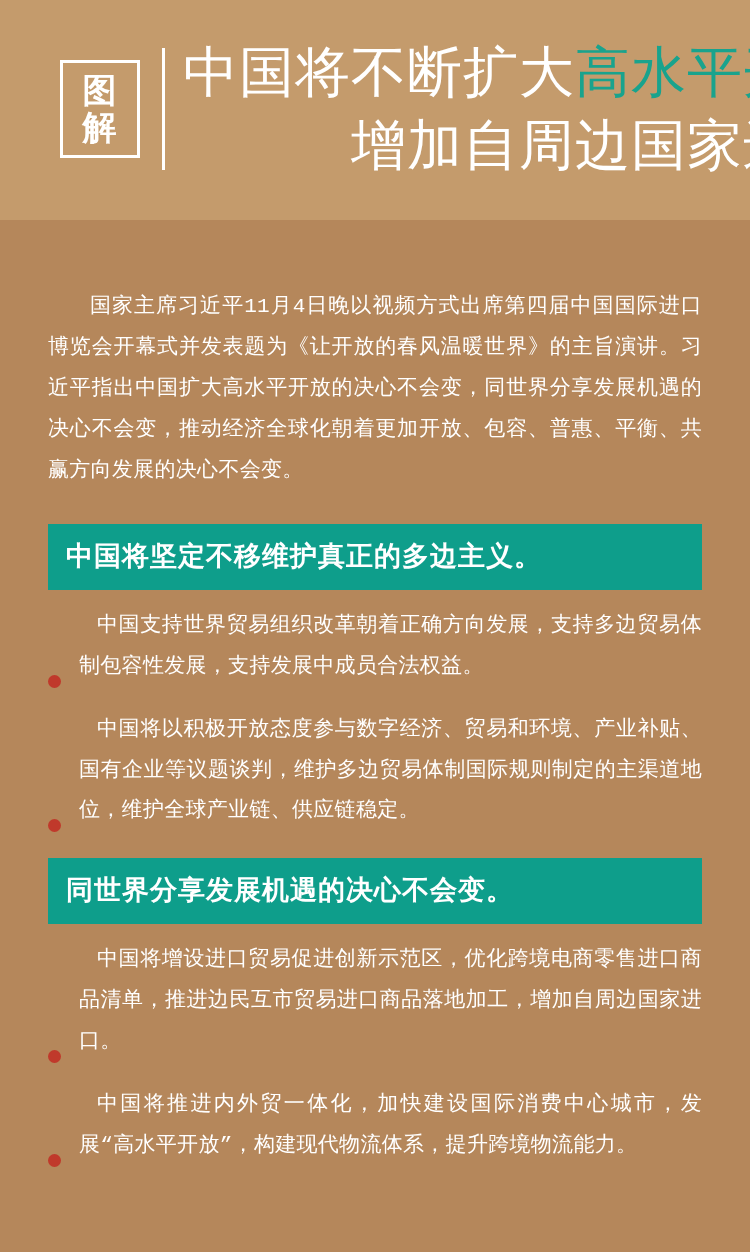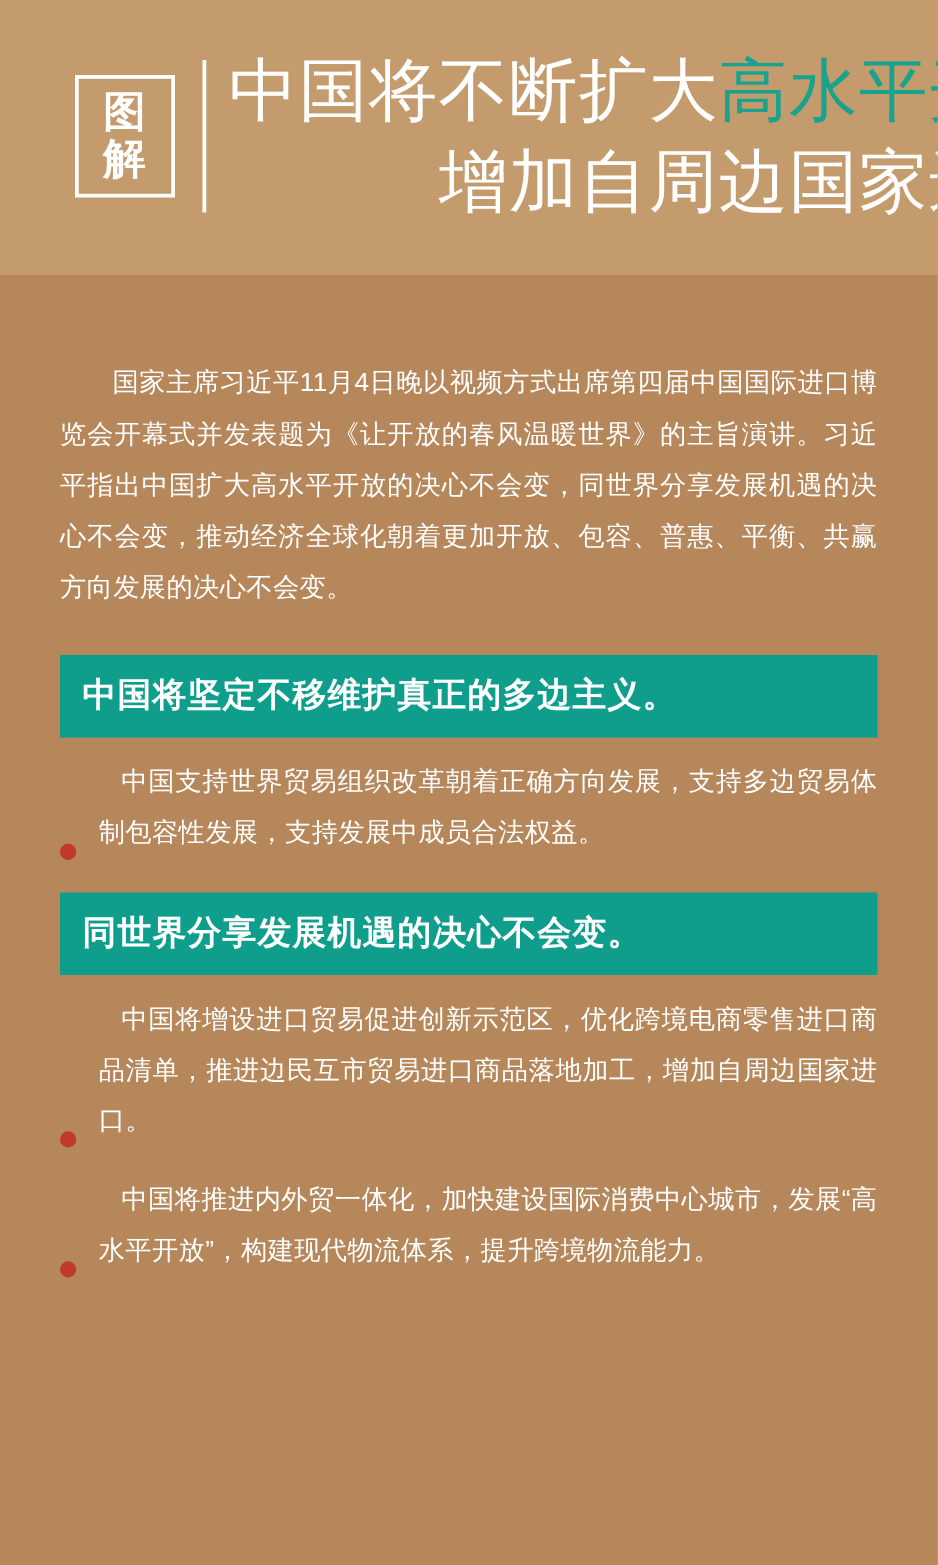--- a/index.html
+++ b/index.html
@@ -74,20 +74,21 @@
     text-align: left;
   }
   .hl {
     color: #19a38d;
   }
 
   
   .content {
     padding: 0 48px 0 48px;
     box-sizing: border-box;
+    font-family: Liberation Mono, monospace;
   }
   .lead {
     color: #ffffff;
     font-size: 21px;
     line-height: 1.95;
     text-align: justify;
     text-indent: 42px;
     padding-top: 48px;
     padding-bottom: 6px;
     letter-spacing: 0.3px;
@@ -148,20 +149,24 @@
 
     <p class="lead">国家主席习近平11月4日晚以视频方式出席第四届中国国际进口博览会开幕式并发表题为《让开放的春风温暖世界》的主旨演讲。习近平指出中国扩大高水平开放的决心不会变，同世界分享发展机遇的决心不会变，推动经济全球化朝着更加开放、包容、普惠、平衡、共赢方向发展的决心不会变。</p>
 
     <div class="section-banner">中国将坚定不移维护真正的多边主义。</div>
 
     <div class="bullet-item">
       <span class="bullet-dot"></span>
       <span class="bullet-text">中国支持世界贸易组织改革朝着正确方向发展，支持多边贸易体制包容性发展，支持发展中成员合法权益。</span>
     </div>
 
+    <div class="bullet-item">
+      <span class="bullet-dot"></span>
+      <span class="bullet-text">中国将以积极开放态度参与数字经济、贸易和环境、产业补贴、国有企业等议题谈判，维护多边贸易体制国际规则制定的主渠道地位，维护全球产业链、供应链稳定。</span>
+    </div>
 
     <div class="section-banner">同世界分享发展机遇的决心不会变。</div>
 
 
     <div class="bullet-item">
       <span class="bullet-dot"></span>
       <span class="bullet-text">中国将增设进口贸易促进创新示范区，优化跨境电商零售进口商品清单，推进边民互市贸易进口商品落地加工，增加自周边国家进口。</span>
     </div>
 
     <div class="bullet-item">

